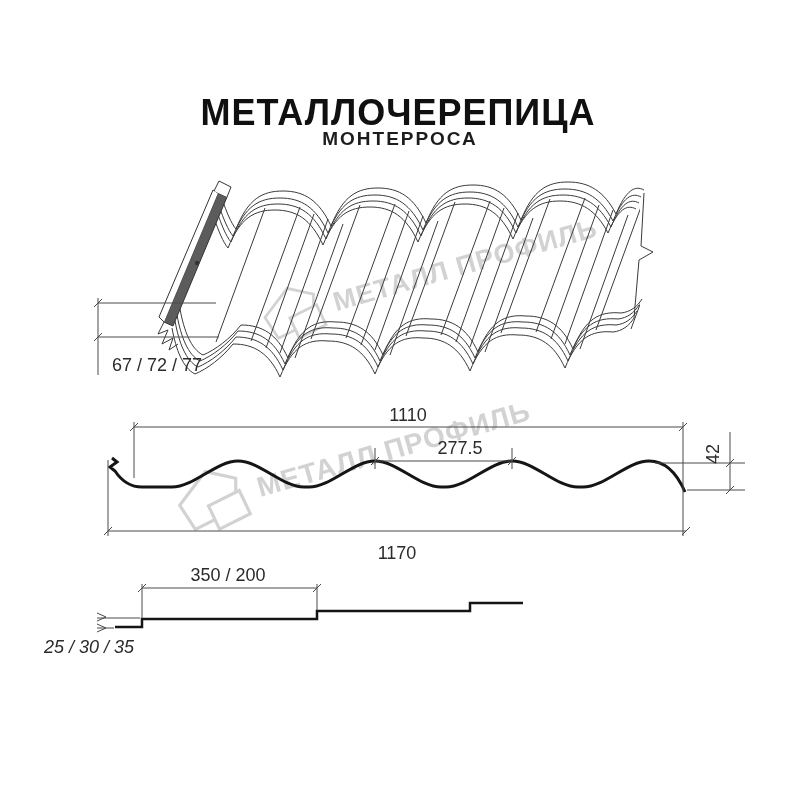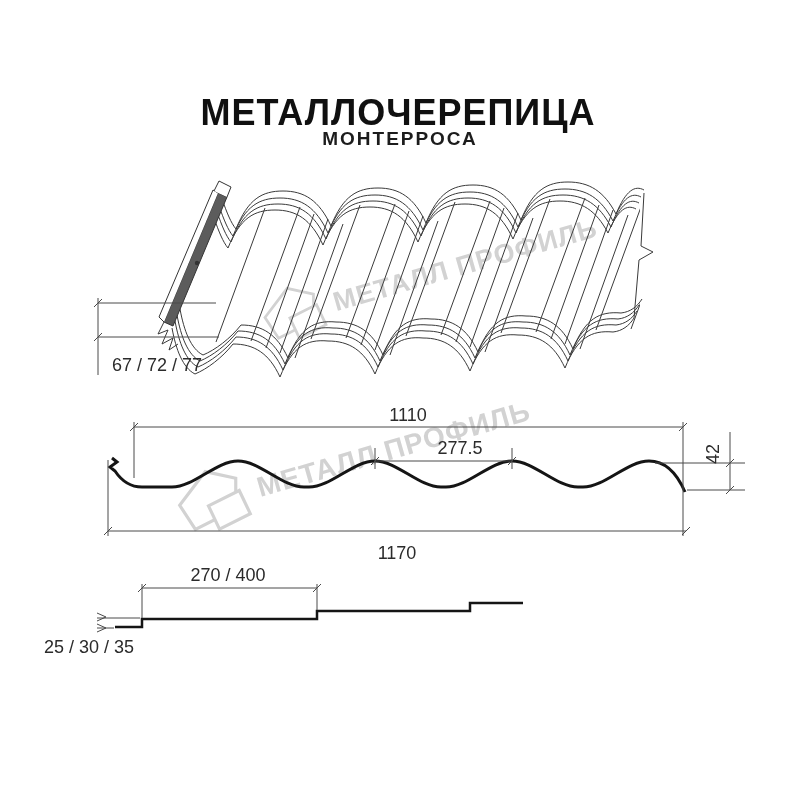--- a/index.html
+++ b/index.html
@@ -157,16 +157,16 @@
   <div class="title">МЕТАЛЛОЧЕРЕПИЦА</div>
   <div class="subtitle">МОНТЕРРОСА</div>
 
   <div class="dim" style="left:112px;top:355px;">67 / 72 / 77</div>
 
   <div class="dim center" style="left:308px;top:405px;">1110</div>
   <div class="dim center" style="left:360px;top:438px;">277.5</div>
   <div class="dim rot" style="left:683px;top:442px;">42</div>
   <div class="dim center" style="left:297px;top:503px;margin-top:40px;">1170</div>
 
-  <div class="dim center" style="left:128px;top:565px;">270 / 400</div>
-  <div class="dim" style="left:44px;top:637px;">25 / 30 / 35</div>
+  <div class="dim center" style="left:128px;top:565px;">350 / 200</div>
+  <div class="dim" style="left:44px;top:637px;font-style:italic;">25 / 30 / 35</div>
 
 </div>
 
 </body></html>

